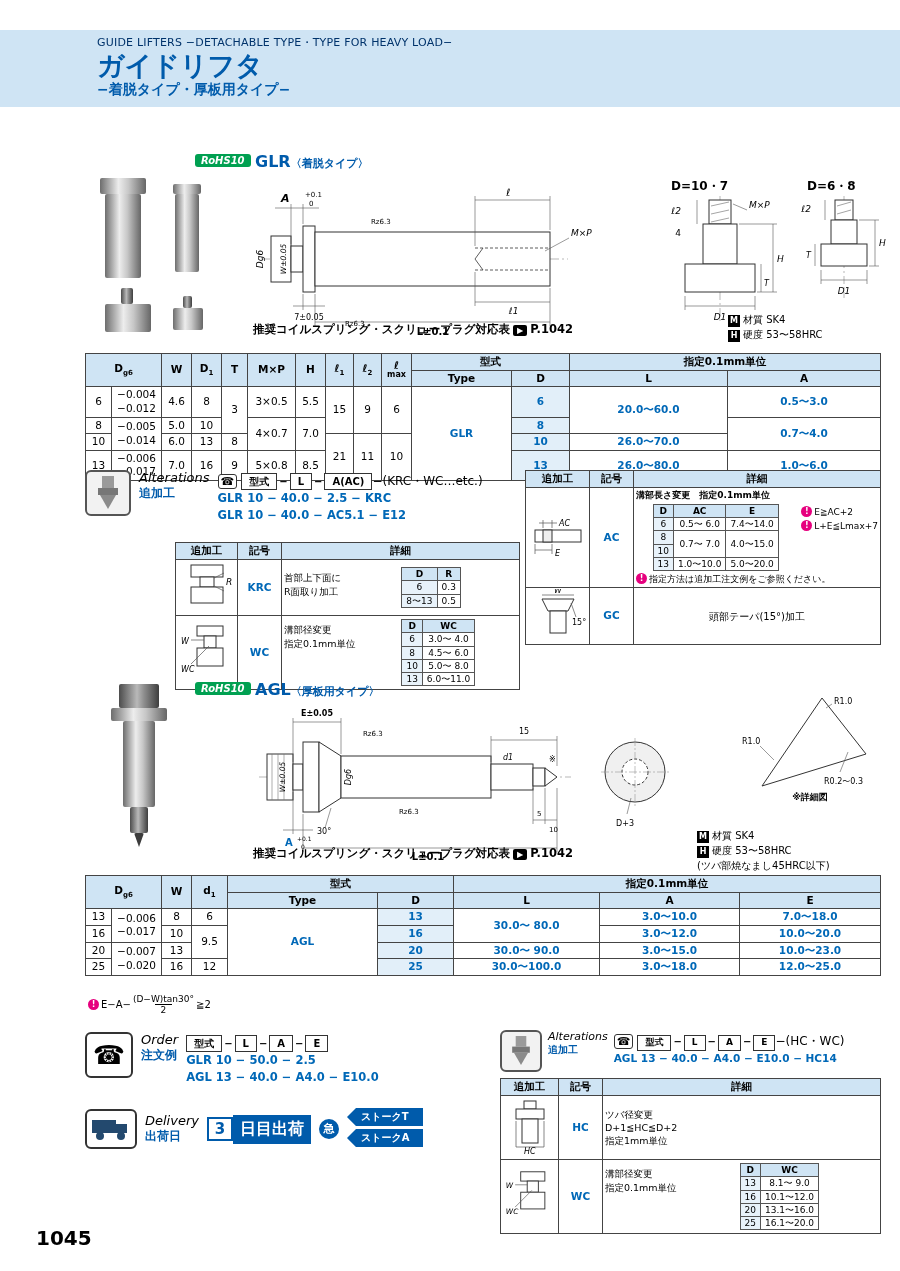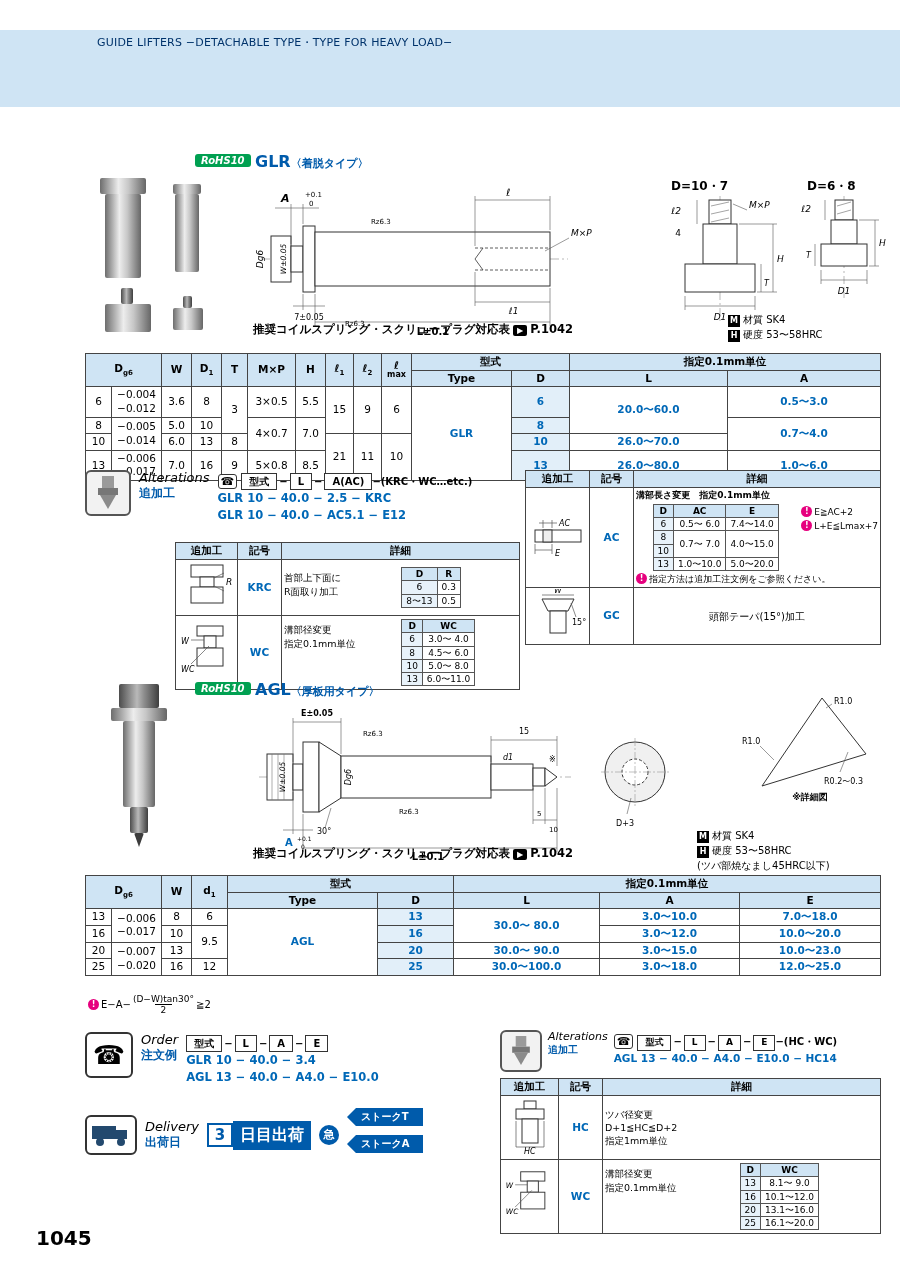--- a/index.html
+++ b/index.html
@@ -28,53 +28,55 @@
 .tol span{display:block}
 .stack span{display:block;line-height:1.05}
 .small{font-size:8px}
 sub{font-size:7px}
 .mini{border-collapse:collapse;margin:2px auto}
 .mini th,.mini td{border:1px solid #555;font-size:9px;padding:0 4px;line-height:1.35;text-align:center}
 .mini th{background:#cfe4f4;font-weight:bold}
 .mini td:first-child{background:#e8f2fa}
 .fmtbox{display:inline-block;border:1px solid #333;padding:0 7px;font-size:10px;font-weight:bold;background:#fff;line-height:1.5}
 .dash{font-size:10px;font-weight:bold;margin:0 2px}
-.fmtnote{font-size:10px;font-weight:bold}
+.fmtnote{font-size:12px;font-weight:normal}
 .ex{color:#0068b7;font-weight:bold;font-size:11.5px;line-height:1.5}
 .picon{display:inline-block;border:1px solid #333;border-radius:3px;padding:0 2px;font-size:11px;background:#fff;margin-right:4px}
 .aicon{width:46px;height:46px;border:2px solid #555;border-radius:6px;background:#f2f2f2;display:flex;align-items:center;justify-content:center}
 .oicon{width:48px;height:46px;border:2px solid #333;border-radius:6px;font-size:26px;text-align:center;line-height:42px;background:#fff}
 .ticon{width:52px;height:40px;border:2px solid #333;border-radius:6px;background:#fff;display:flex;align-items:center;justify-content:center}
 .blk-en{font-size:13px;font-weight:normal;font-style:italic}
 .blk-ja{font-size:12px;font-weight:bold;color:#005bab}
 .note-ic{display:inline-block;width:11px;height:11px;border-radius:50%;background:#e6007e;color:#fff;font-size:8px;line-height:11px;text-align:center;font-weight:bold;margin-right:2px;vertical-align:1px}
 .note-line{font-size:9px;line-height:1.5;text-align:left}
 .daybox{display:inline-block;width:26px;height:24px;border:2px solid #005bab;color:#005bab;font-size:15px;font-weight:bold;text-align:center;line-height:20px;background:#fff;vertical-align:middle}
 .daylabel{display:inline-block;background:#005bab;color:#fff;font-size:16px;font-weight:bold;padding:4px 7px;vertical-align:middle}
 .kyu{display:inline-block;width:20px;height:20px;border-radius:50%;background:#005bab;color:#fff;font-size:11px;font-weight:bold;line-height:20px;text-align:center;vertical-align:middle}
-.stork{display:block;background:#005bab;color:#fff;font-size:10px;font-weight:bold;padding:2px 10px 2px 14px;clip-path:polygon(0 50%,9px 0,100% 0,100% 100%,9px 100%);margin-bottom:9px;width:76px}
+.stork{display:block;background:#005bab;color:#fff;font-size:10px;font-weight:bold;padding:2px 10px 2px 14px;clip-path:polygon(0 50%,9px 0,100% 0,100% 100%,9px 100%);margin-bottom:3px;width:76px}
 .frac{display:inline-flex;flex-direction:column;align-items:center;font-size:9px;line-height:1.15;vertical-align:middle;margin:0 2px}
 .frac .den{border-top:1px solid #000;padding:0 6px}
 .fnote{font-size:10px}
 .pagenum{font-size:20px;font-weight:bold}
 .photo{position:absolute;border-radius:2px}
 .met{background:linear-gradient(90deg,#6d6d6d,#ededed 40%,#c7c7c7 62%,#666)}
 .metd{background:linear-gradient(90deg,#4c4c4c,#b9b9b9 45%,#8f8f8f 62%,#3e3e3e)}
 .detail-flex{display:flex;align-items:flex-start;justify-content:space-around;gap:4px}
 .desc{font-size:9.5px;text-align:left;line-height:1.4;padding-top:6px}
 .symcell{font-size:12px}
 svg text{font-family:"DejaVu Sans","Liberation Sans",sans-serif}
 </style>
 </head>
 <body>
 
 <div class="page">
 
   <div class="band">
     <div class="title-en">GUIDE LIFTERS −DETACHABLE TYPE・TYPE FOR HEAVY LOAD−</div>
+    <div class="title-ja">ガイドリフタ</div>
+    <div class="subtitle">−着脱タイプ・厚板用タイプ−</div>
   </div>
 
   <section class="abs" style="left:85px;top:150px;width:795px;height:200px">
 
     <div>
       <div class="photo met" style="left:15px;top:28px;width:46px;height:16px"></div>
       <div class="photo met" style="left:20px;top:44px;width:36px;height:84px"></div>
       <div class="photo met" style="left:88px;top:34px;width:28px;height:10px"></div>
       <div class="photo met" style="left:90px;top:44px;width:24px;height:78px"></div>
       <div class="photo metd" style="left:36px;top:138px;width:12px;height:16px"></div>
@@ -223,21 +225,21 @@
       <th>D</th>
       <th>L</th>
       <th>A</th>
     </tr>
     <tr>
       <td>6</td>
       <td class="tol">
             <span>−0.004</span>
             <span>−0.012</span>
           </td>
-      <td>3.6</td>
+      <td>4.6</td>
       <td>8</td>
       <td rowspan="2">3</td>
       <td>3×0.5</td>
       <td>5.5</td>
       <td rowspan="2">15</td>
       <td rowspan="2">9</td>
       <td rowspan="2">6</td>
       <td rowspan="4" class="bl big">GLR</td>
       <td class="dcell bl">6</td>
       <td rowspan="2" class="bl">20.0〜60.0</td>
@@ -654,21 +656,21 @@
     <div style="display:flex;gap:8px;align-items:flex-start">
       <div class="oicon">☎</div>
       <div>
         <div class="blk-en">Order</div>
         <div class="blk-ja">注文例</div>
       </div>
       <div>
         <div style="white-space:nowrap">
           <span class="fmtbox">型式</span><span class="dash">−</span><span class="fmtbox">L</span><span class="dash">−</span><span class="fmtbox">A</span><span class="dash">−</span><span class="fmtbox">E</span>
         </div>
-        <div class="ex">GLR 10 − 40.0 − 3.4</div>
+        <div class="ex">GLR 10 − 50.0 − 2.5</div>
         <div class="ex">AGL 13 − 40.0 − A4.0 − E10.0</div>
       </div>
     </div>
   </div>
 
   <div class="abs" style="left:85px;top:1108px">
     <div style="display:flex;gap:8px;align-items:center">
       <div class="ticon">
         <svg width="40" height="26" viewBox="0 0 40 26">
           <rect x="1" y="4" width="24" height="13" fill="#23496e"></rect>

